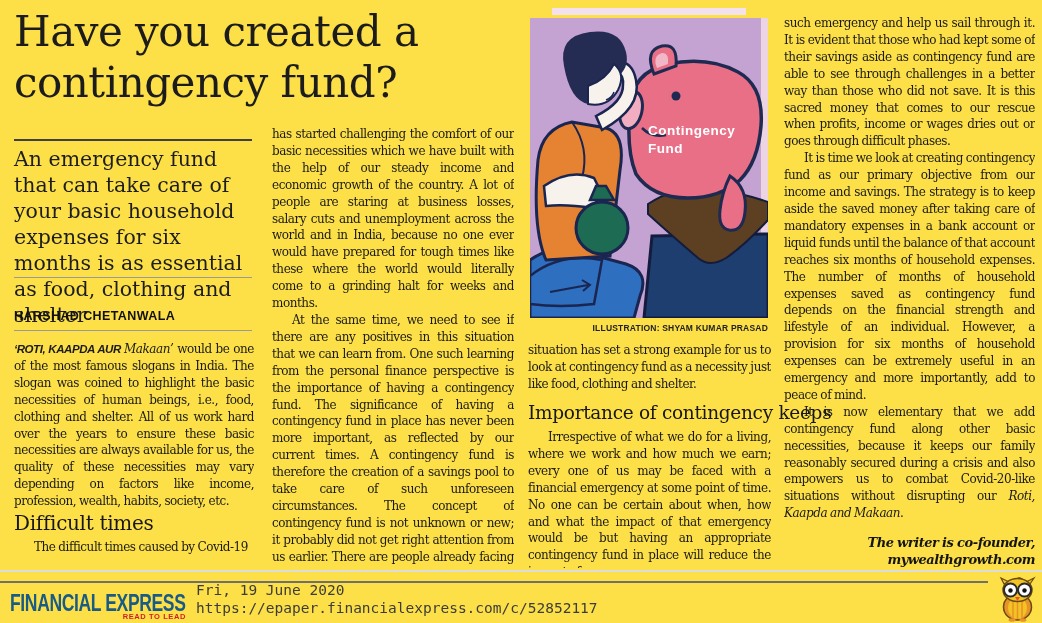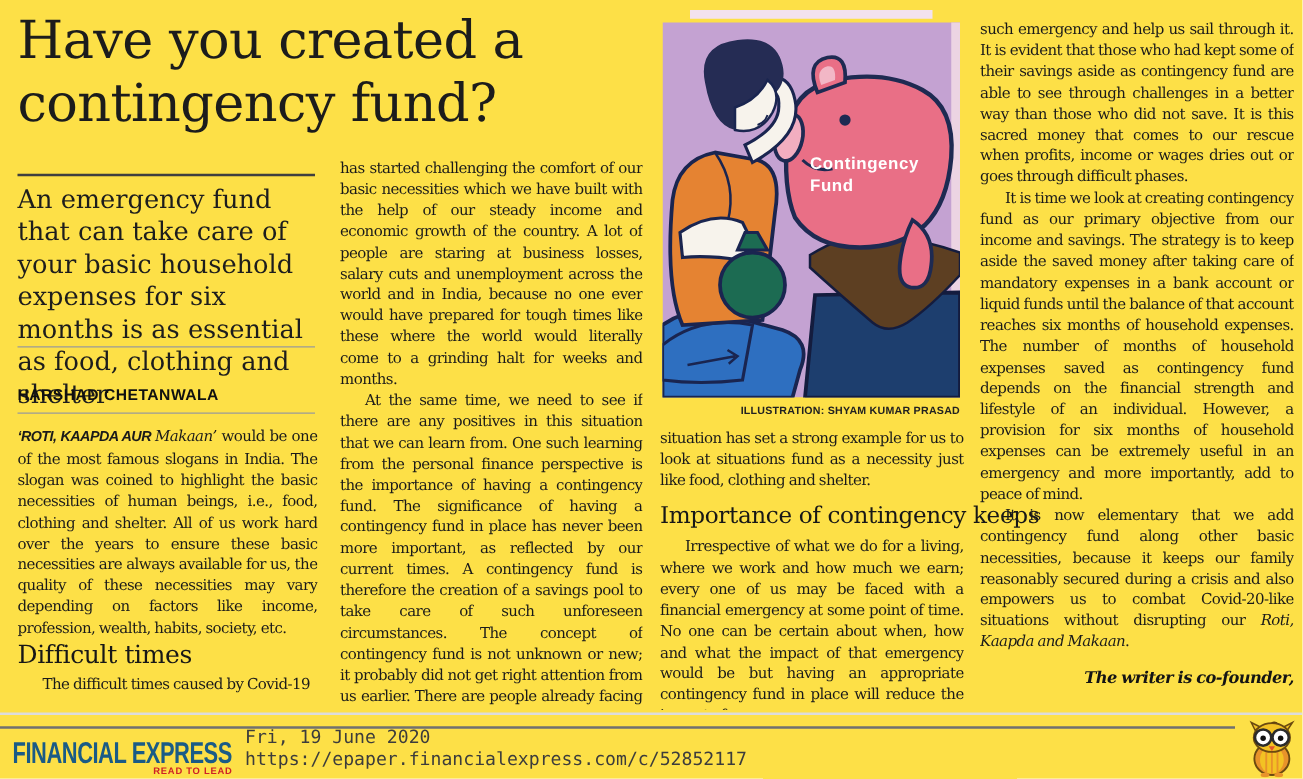--- a/index.html
+++ b/index.html
@@ -100,35 +100,36 @@
     <path d="M76,92 Q82,90 84,84" fill="none" stroke="#1a2550" stroke-width="1.5"></path>
 
     <path d="M14,178 Q40,160 64,170 L72,186 L62,200 Q36,196 16,198 Z" fill="#f7f3ec" stroke="#1a2550" stroke-width="2.5"></path>
 
     <path d="M60,192 L84,192 L76,178 L66,178 Z" fill="#1c6b52" stroke="#1a2550" stroke-width="2.5"></path>
     <circle cx="72" cy="220" r="26" fill="#1c6b52" stroke="#1a2550" stroke-width="3"></circle>
   </svg>
   <div class="abs credit" style="left:528px;top:323px;width:240px;">ILLUSTRATION: SHYAM KUMAR PRASAD</div>
 
   <div class="abs bodycol" style="left:528px;top:342px;width:243px;height:56px;">
-    <p>situation has set a strong example for us to look at situations fund as a necessity just like food, clothing and shelter.</p>
+    <p>situation has set a strong example for us to look at contingency fund as a necessity just like food, clothing and shelter.</p>
   </div>
   <h2 class="subhead abs" style="left:528px;top:402px;font-size:18.5px;">Importance of contingency keeps</h2>
   <div class="abs bodycol" style="left:528px;top:429px;width:243px;height:139px;">
     <p class="indent">Irrespective of what we do for a living, where we work and how much we earn; every one of us may be faced with a financial emergency at some point of time. No one can be certain about when, how and what the impact of that emergency would be but having an appropriate contingency fund in place will reduce the impact of</p>
   </div>
 
   <div class="abs bodycol" style="left:784px;top:15px;width:251px;height:553px;">
     <p>such emergency and help us sail through it. It is evident that those who had kept some of their savings aside as contingency fund are able to see through challenges in a better way than those who did not save. It is this sacred money that comes to our rescue when profits, income or wages dries out or goes through difficult phases.</p>
     <p class="indent">It is time we look at creating contingency fund as our primary objective from our income and savings. The strategy is to keep aside the saved money after taking care of mandatory expenses in a bank account or liquid funds until the balance of that account reaches six months of household expenses. The number of months of household expenses saved as contingency fund depends on the financial strength and lifestyle of an individual. However, a provision for six months of household expenses can be extremely useful in an emergency and more importantly, add to peace of mind.</p>
     <p class="indent">
       <span>It is now elementary that we add contingency fund along other basic necessities, because it keeps our family reasonably secured during a crisis and also empowers us to combat Covid-20-like situations without disrupting our </span><span class="it">Roti, Kaapda and Makaan</span><span>.</span>
     </p>
     <div class="writer">
       <div>The writer is co-founder,</div>
+      <div>mywealthgrowth.com</div>
     </div>
   </div>
 
   <div class="footer-rule-light"></div>
   <div class="footer-rule-dark"></div>
 
   <div class="abs brand" style="left:10px;top:589px;">FINANCIAL EXPRESS</div>
   <div class="abs tagline" style="left:10px;top:612px;">READ TO LEAD</div>
 
   <div class="abs mono" style="left:196px;top:582px;text-align:right;">Fri, 19 June 2020</div>

